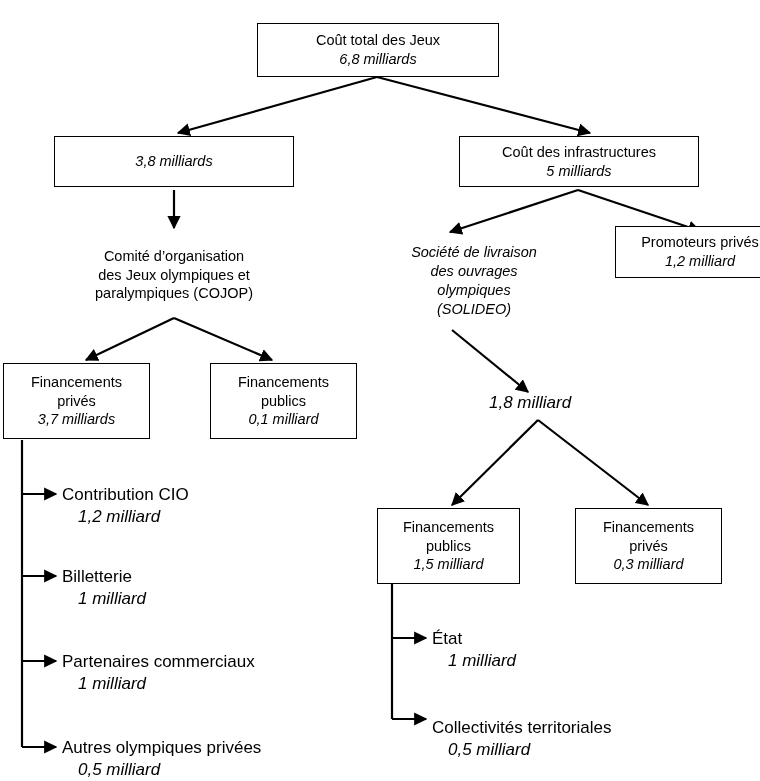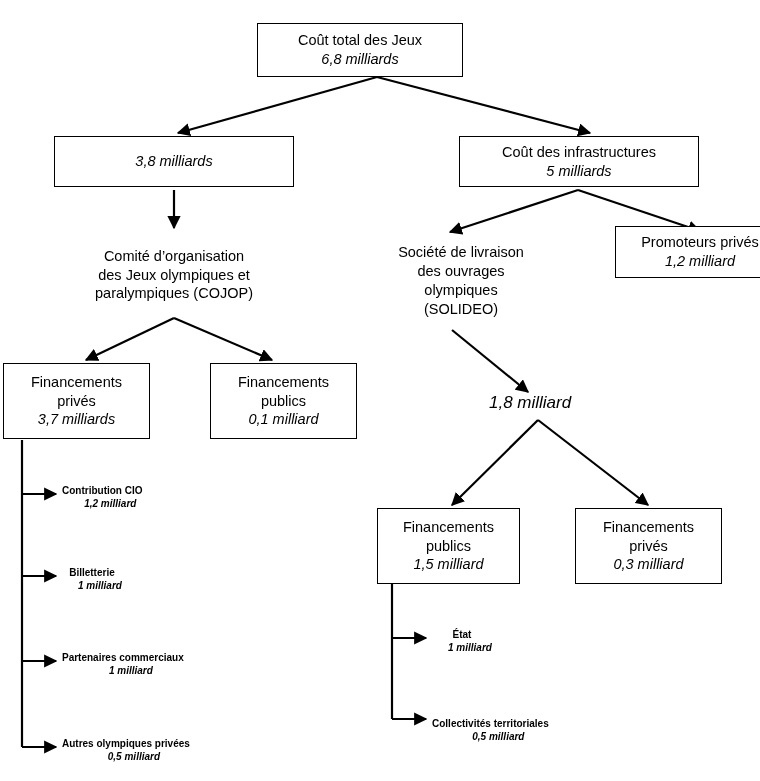--- a/index.html
+++ b/index.html
@@ -48,25 +48,24 @@
     display: block;
     white-space: nowrap;
   }
   .amt {
     display: block;
     font-style: italic;
     white-space: nowrap;
   }
   .leaf {
     position: absolute;
-    text-align: center;
+    text-align: left;
     line-height: 1.32;
-    font-size: 10px;
+    font-size: 17px;
     z-index: 2;
-    font-weight: bold;
   }
   .leaf .lbl { white-space: nowrap; }
   .leaf .amt { padding-left: 16px; }
   .amount-only {
     position: absolute;
     font-style: italic;
     font-size: 17px;
     white-space: nowrap;
     z-index: 2;
   }
@@ -111,41 +110,41 @@
       <path d="M 22 494 L 56 494"></path>
       <path d="M 22 576 L 56 576"></path>
       <path d="M 22 661 L 56 661"></path>
       <path d="M 22 747 L 56 747"></path>
 
       <path d="M 392 638 L 426 638"></path>
       <path d="M 392 719 L 426 719"></path>
     </g>
   </svg>
 
-  <div class="node boxed" style="left:257px; top:23px; width:206px; height:54px;">
+  <div class="node boxed" style="left:257px; top:23px; width:242px; height:54px;">
     <span class="lbl">Coût total des Jeux</span>
     <span class="amt">6,8 milliards</span>
   </div>
 
   <div class="node boxed" style="left:54px; top:136px; width:240px; height:51px;">
     <span class="amt">3,8 milliards</span>
   </div>
 
   <div class="node boxed" style="left:459px; top:136px; width:240px; height:51px;">
     <span class="lbl">Coût des infrastructures</span>
     <span class="amt">5 milliards</span>
   </div>
 
   <div class="node plain" style="left:54px; top:234px; width:240px; height:82px;">
     <span class="lbl">Comité d’organisation</span>
     <span class="lbl">des Jeux olympiques et</span>
     <span class="lbl">paralympiques (COJOP)</span>
   </div>
 
-  <div class="node plain" style="left:371px; top:234px; width:180px; height:94px;">
+  <div class="node plain" style="left:384px; top:234px; width:180px; height:94px;font-style:italic;">
     <span class="lbl">Société de livraison</span>
     <span class="lbl">des ouvrages</span>
     <span class="lbl">olympiques</span>
     <span class="lbl">(SOLIDEO)</span>
   </div>
 
   <div class="node boxed" style="left:575px; top:226px; width:170px; height:52px;margin-left:40px;">
     <span class="lbl">Promoteurs privés</span>
     <span class="amt">1,2 milliard</span>
   </div>

